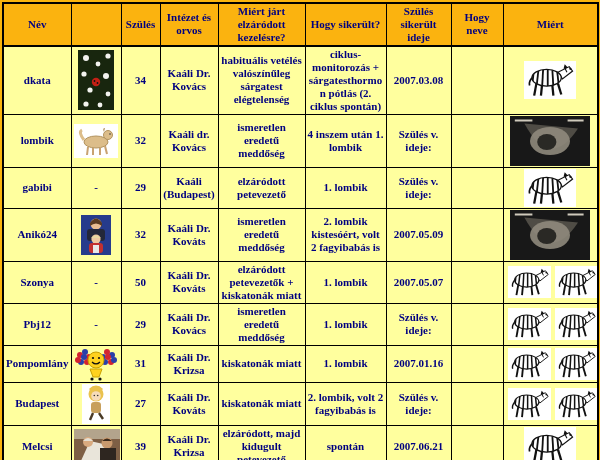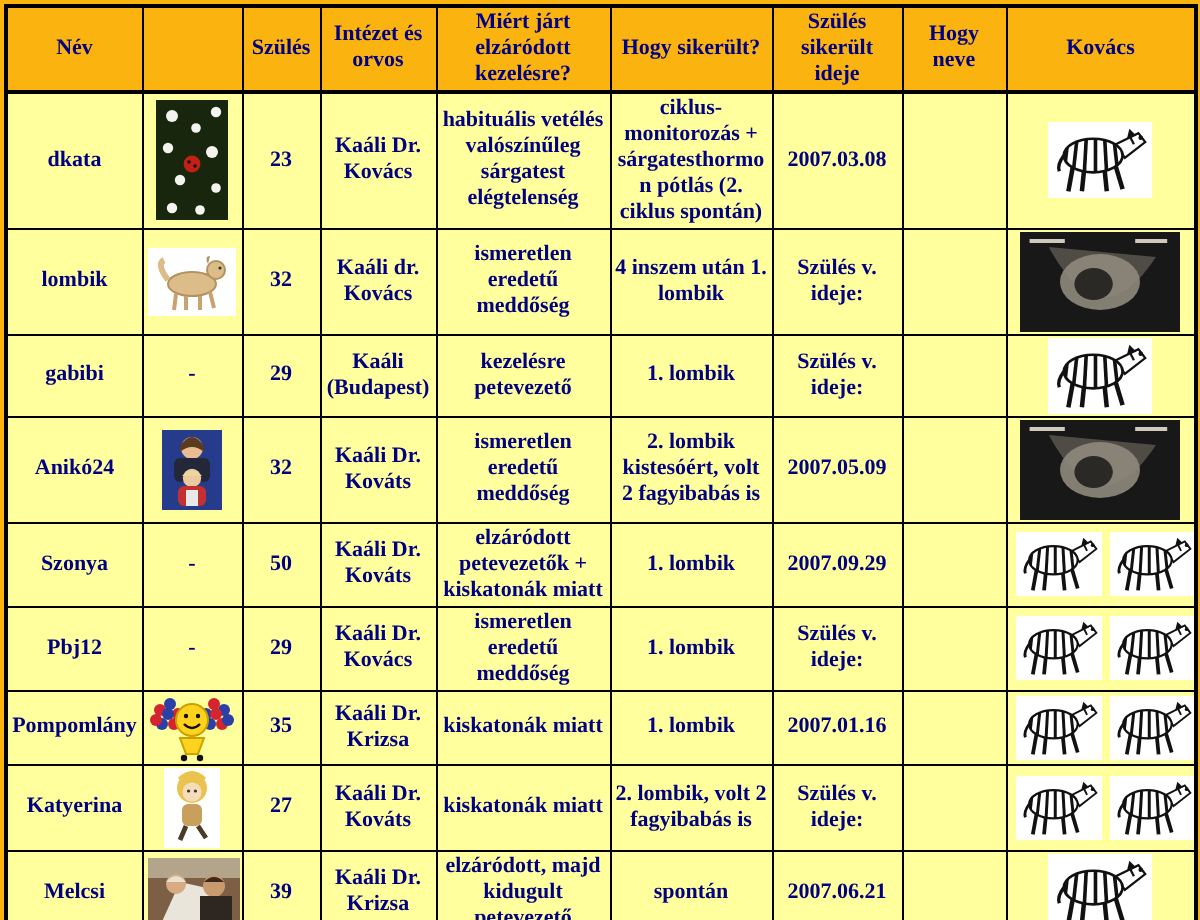--- a/index.html
+++ b/index.html
@@ -59,21 +59,21 @@
   <thead>
     <tr>
       <th>Név</th>
       <th></th>
       <th>Szülés</th>
       <th>Intézet és orvos</th>
       <th>Miért járt elzáródott kezelésre?</th>
       <th>Hogy sikerült?</th>
       <th>Szülés sikerült ideje</th>
       <th>Hogy neve</th>
-      <th>Kovács</th>
+      <th>Miért</th>
     </tr>
   </thead>
   <tbody>
       <tr>
         <td>dkata</td>
         <td><svg width="36" height="60" viewBox="0 0 36 60" xmlns="http://www.w3.org/2000/svg">
             <rect width="36" height="60" fill="#18260e"></rect>
             <g fill="#f3f3ef">
               <circle cx="8" cy="8" r="3"></circle>
               <circle cx="20" cy="14" r="2.4"></circle>
@@ -82,21 +82,21 @@
               <circle cx="28" cy="26" r="3"></circle>
               <circle cx="12" cy="40" r="2.6"></circle>
               <circle cx="30" cy="44" r="2.4"></circle>
               <circle cx="8" cy="54" r="2.6"></circle>
               <circle cx="22" cy="55" r="2.4"></circle>
             </g>
             <circle cx="18" cy="32" r="4.2" fill="#c22015"></circle>
             <circle cx="16.5" cy="31" r="0.9" fill="#111"></circle>
             <circle cx="19.5" cy="33" r="0.9" fill="#111"></circle>
           </svg></td>
-        <td>23</td>
+        <td>34</td>
         <td>Kaáli Dr. Kovács</td>
         <td>habituális vetélés valószínűleg sárgatest elégtelenség</td>
         <td>ciklus-monitorozás + sárgatesthormon pótlás (2. ciklus spontán)</td>
         <td>2007.03.08</td>
         <td></td>
         <td class="pics"><svg width="52" height="38" viewBox="0 0 52 38" xmlns="http://www.w3.org/2000/svg">
             <rect width="52" height="38" fill="#fff"></rect>
             <g transform="scale(1.1304347826086956,1.1176470588235294)">
               <clipPath id="z0">
                 <ellipse cx="20" cy="15" rx="13" ry="7.5"></ellipse>
@@ -151,21 +151,21 @@
             <ellipse cx="36.800000000000004" cy="26" rx="9.6" ry="8" fill="#2a2925"></ellipse>
             <rect x="4.8" y="3.5000000000000004" width="17.6" height="2" fill="#cfcabc"></rect>
             <rect x="57.599999999999994" y="3.5000000000000004" width="16" height="2" fill="#cfcabc"></rect>
           </svg></td>
       </tr>
       <tr>
         <td>gabibi</td>
         <td>-</td>
         <td>29</td>
         <td>Kaáli (Budapest)</td>
-        <td>kezelésre petevezető</td>
+        <td>elzáródott petevezető</td>
         <td>1. lombik</td>
         <td>Szülés v. ideje:</td>
         <td></td>
         <td class="pics"><svg width="52" height="38" viewBox="0 0 52 38" xmlns="http://www.w3.org/2000/svg">
             <rect width="52" height="38" fill="#fff"></rect>
             <g transform="scale(1.1304347826086956,1.1176470588235294)">
               <clipPath id="z1">
                 <ellipse cx="20" cy="15" rx="13" ry="7.5"></ellipse>
               </clipPath>
               <line x1="11" y1="20" x2="9" y2="31" stroke="#111" stroke-width="2"></line>
@@ -216,21 +216,21 @@
             <rect x="57.599999999999994" y="3.5000000000000004" width="16" height="2" fill="#cfcabc"></rect>
           </svg></td>
       </tr>
       <tr>
         <td>Szonya</td>
         <td>-</td>
         <td>50</td>
         <td>Kaáli Dr. Kováts</td>
         <td>elzáródott petevezetők + kiskatonák miatt</td>
         <td>1. lombik</td>
-        <td>2007.09.29</td>
+        <td>2007.05.07</td>
         <td></td>
         <td class="pics"><svg width="43" height="32" viewBox="0 0 43 32" xmlns="http://www.w3.org/2000/svg">
             <rect width="43" height="32" fill="#fff"></rect>
             <g transform="scale(0.9347826086956522,0.9411764705882353)">
               <clipPath id="z2">
                 <ellipse cx="20" cy="15" rx="13" ry="7.5"></ellipse>
               </clipPath>
               <line x1="11" y1="20" x2="9" y2="31" stroke="#111" stroke-width="2"></line>
               <line x1="16" y1="21" x2="15" y2="31" stroke="#111" stroke-width="2"></line>
               <line x1="25" y1="21" x2="26" y2="31" stroke="#111" stroke-width="2"></line>
@@ -356,21 +356,21 @@
             <circle cx="33" cy="10" r="3" fill="#d32430"></circle>
             <circle cx="39" cy="13" r="3" fill="#2b3fa8"></circle>
             <circle cx="21" cy="13" r="8" fill="#ffd21e" stroke="#c9a100" stroke-width="1"></circle>
             <circle cx="18" cy="11" r="1.1" fill="#111"></circle>
             <circle cx="24" cy="11" r="1.1" fill="#111"></circle>
             <path d="M17,15 Q21,19 25,15" stroke="#111" stroke-width="1.2" fill="none"></path>
             <polygon points="15,22 27,22 24,30 18,30" fill="#ffd21e" stroke="#c9a100" stroke-width="1"></polygon>
             <circle cx="17" cy="32" r="1.6" fill="#111"></circle>
             <circle cx="25" cy="32" r="1.6" fill="#111"></circle>
           </svg></td>
-        <td>35</td>
+        <td>31</td>
         <td>Kaáli Dr. Krizsa</td>
         <td>kiskatonák miatt</td>
         <td>1. lombik</td>
         <td>2007.01.16</td>
         <td></td>
         <td class="pics"><svg width="43" height="32" viewBox="0 0 43 32" xmlns="http://www.w3.org/2000/svg">
             <rect width="43" height="32" fill="#fff"></rect>
             <g transform="scale(0.9347826086956522,0.9411764705882353)">
               <clipPath id="z6">
                 <ellipse cx="20" cy="15" rx="13" ry="7.5"></ellipse>
@@ -415,21 +415,21 @@
                 <line x1="13" y1="6" x2="11" y2="24"></line>
                 <line x1="17" y1="6" x2="16" y2="24"></line>
                 <line x1="21" y1="6" x2="21" y2="24"></line>
                 <line x1="25" y1="6" x2="26" y2="24"></line>
                 <line x1="29" y1="6" x2="31" y2="24"></line>
               </g>
             </g>
           </svg></td>
       </tr>
       <tr>
-        <td>Katyerina</td>
+        <td>Budapest</td>
         <td><svg width="28" height="40" viewBox="0 0 28 40" xmlns="http://www.w3.org/2000/svg">
             <rect width="28" height="40" fill="#fff"></rect>
             <circle cx="14" cy="10" r="7.5" fill="#eac24e"></circle>
             <circle cx="14" cy="12" r="4.8" fill="#f6dcba"></circle>
             <circle cx="12.3" cy="11.5" r="0.8" fill="#333"></circle>
             <circle cx="15.7" cy="11.5" r="0.8" fill="#333"></circle>
             <path d="M8,6 Q14,0 20,6" stroke="#eac24e" stroke-width="3" fill="none"></path>
             <rect x="9" y="18" width="10" height="11" rx="3" fill="#c8a05c"></rect>
             <path d="M11,29 L8,36 M17,29 L21,35" stroke="#4a3a26" stroke-width="2.4"></path>
           </svg></td>

